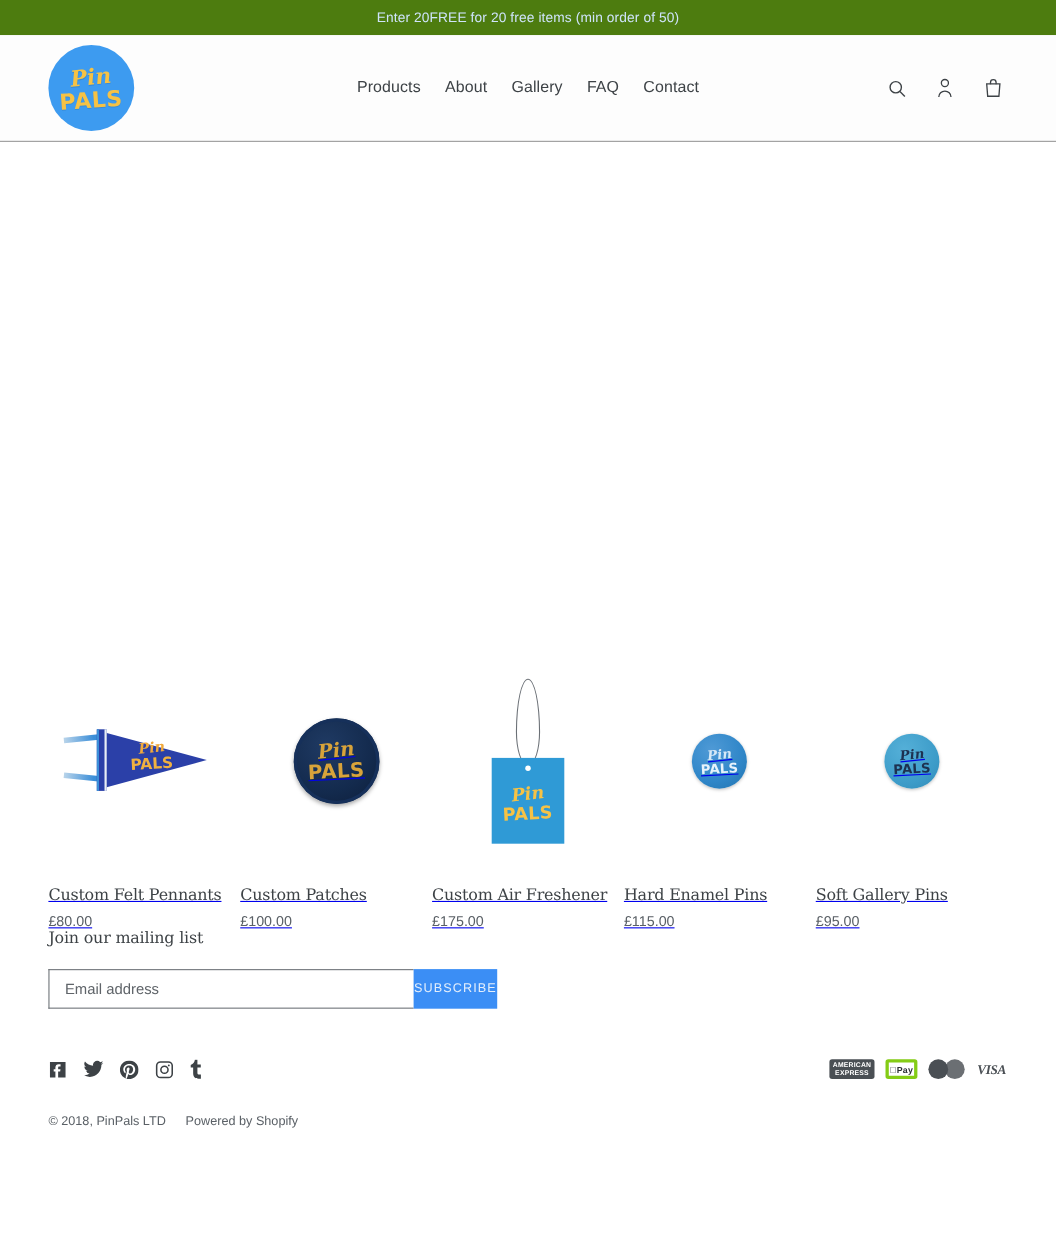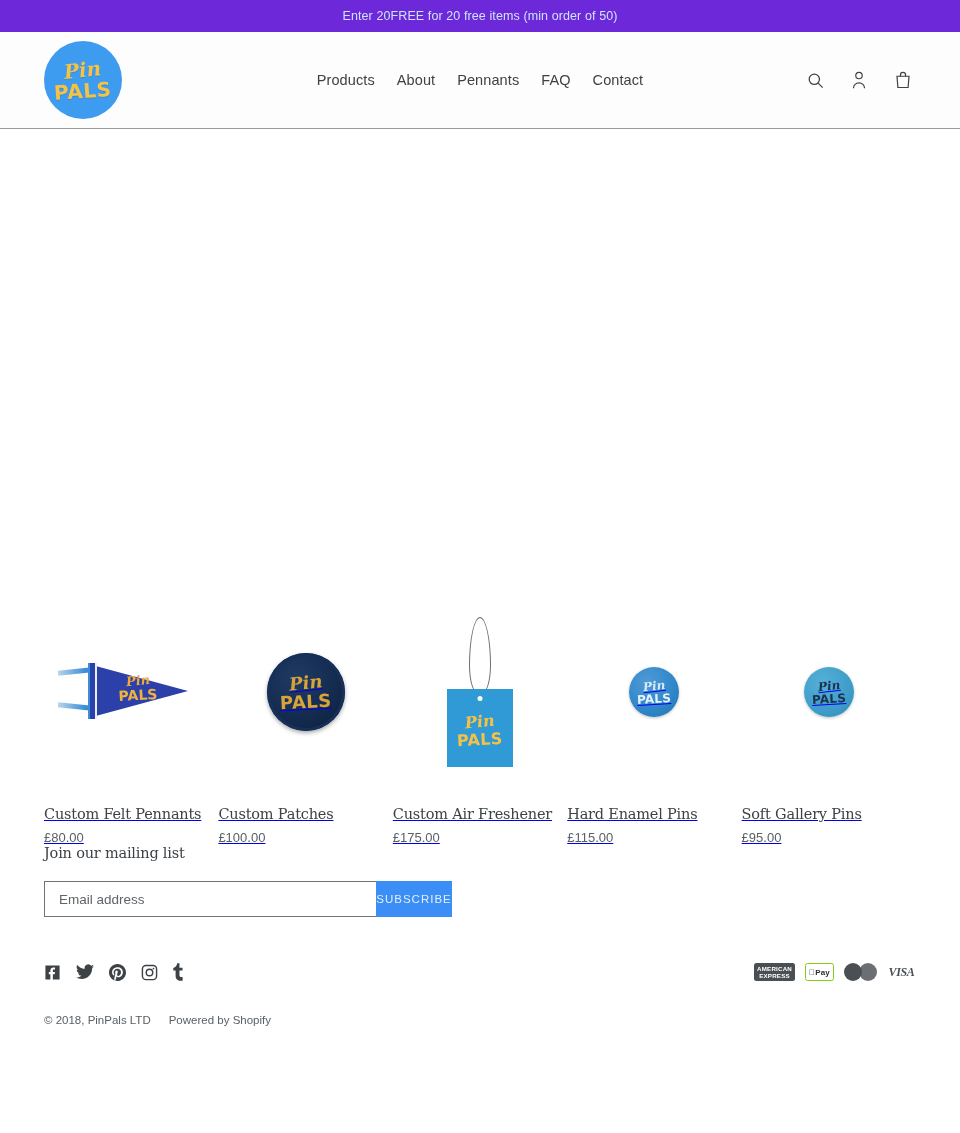--- a/index.html
+++ b/index.html
@@ -10,21 +10,21 @@
     height: 1133px;
     background: #ffffff;
     font-family: "Liberation Sans", sans-serif;
     color: #3d4246;
     overflow: hidden;
   }
 
   
   .announcement-bar {
     height: 32px;
-    background: #6d28d9;
+    background: #4d7c0f;
     display: flex;
     align-items: center;
     justify-content: center;
   }
   .announcement-text {
     color: #cfe4fb;
     font-size: 12.5px;
     letter-spacing: .1px;
   }
 
@@ -311,21 +311,21 @@
   .payment-list { display: flex; align-items: center; gap: 10px; }
   .pay-badge {
     height: 18px; min-width: 29px;
     display: flex; align-items: center; justify-content: center;
     font-size: 6.2px; font-weight: bold; letter-spacing: .2px;
     color: #ffffff; background: #4a4f54; border-radius: 2.5px;
     font-family: "Liberation Sans", sans-serif;
   }
   .pay-badge.amex { flex-direction: column; line-height: 1.15; padding: 2px 3px; }
   .pay-badge.applepay {
-    background: #ffffff; color: #2b2f33; border: 1px solid #84cc16;
+    background: #ffffff; color: #2b2f33; border: 3px solid #84cc16;
     font-size: 8px; gap: 1px;
   }
   .pay-badge.mastercard {
     background: transparent; position: relative; width: 33px;
   }
   .mc-c {
     position: absolute; top: 0; width: 18px; height: 18px; border-radius: 50%;
     background: #4a4f54;
   }
   .mc-c.left { left: 0; }
@@ -357,21 +357,21 @@
   <a class="logo-link" href="#">
     <span class="logo-circle">
       <span class="logo-pin">Pin</span>
       <span class="logo-pals">PALS</span>
     </span>
   </a>
 
   <nav class="main-nav">
     <a href="#">Products</a>
     <a href="#">About</a>
-    <a href="#">Pennants</a>
+    <a href="#">Gallery</a>
     <a href="#">FAQ</a>
     <a href="#">Contact</a>
   </nav>
 
   <div class="header-icons">
     <button class="icon-btn">
       <svg width="19" height="19" viewBox="0 0 24 24" fill="none" stroke="currentColor" stroke-width="1.6">
         <circle cx="10.5" cy="10.5" r="6.5"></circle>
         <line x1="15.3" y1="15.3" x2="21" y2="21"></line>
       </svg>

